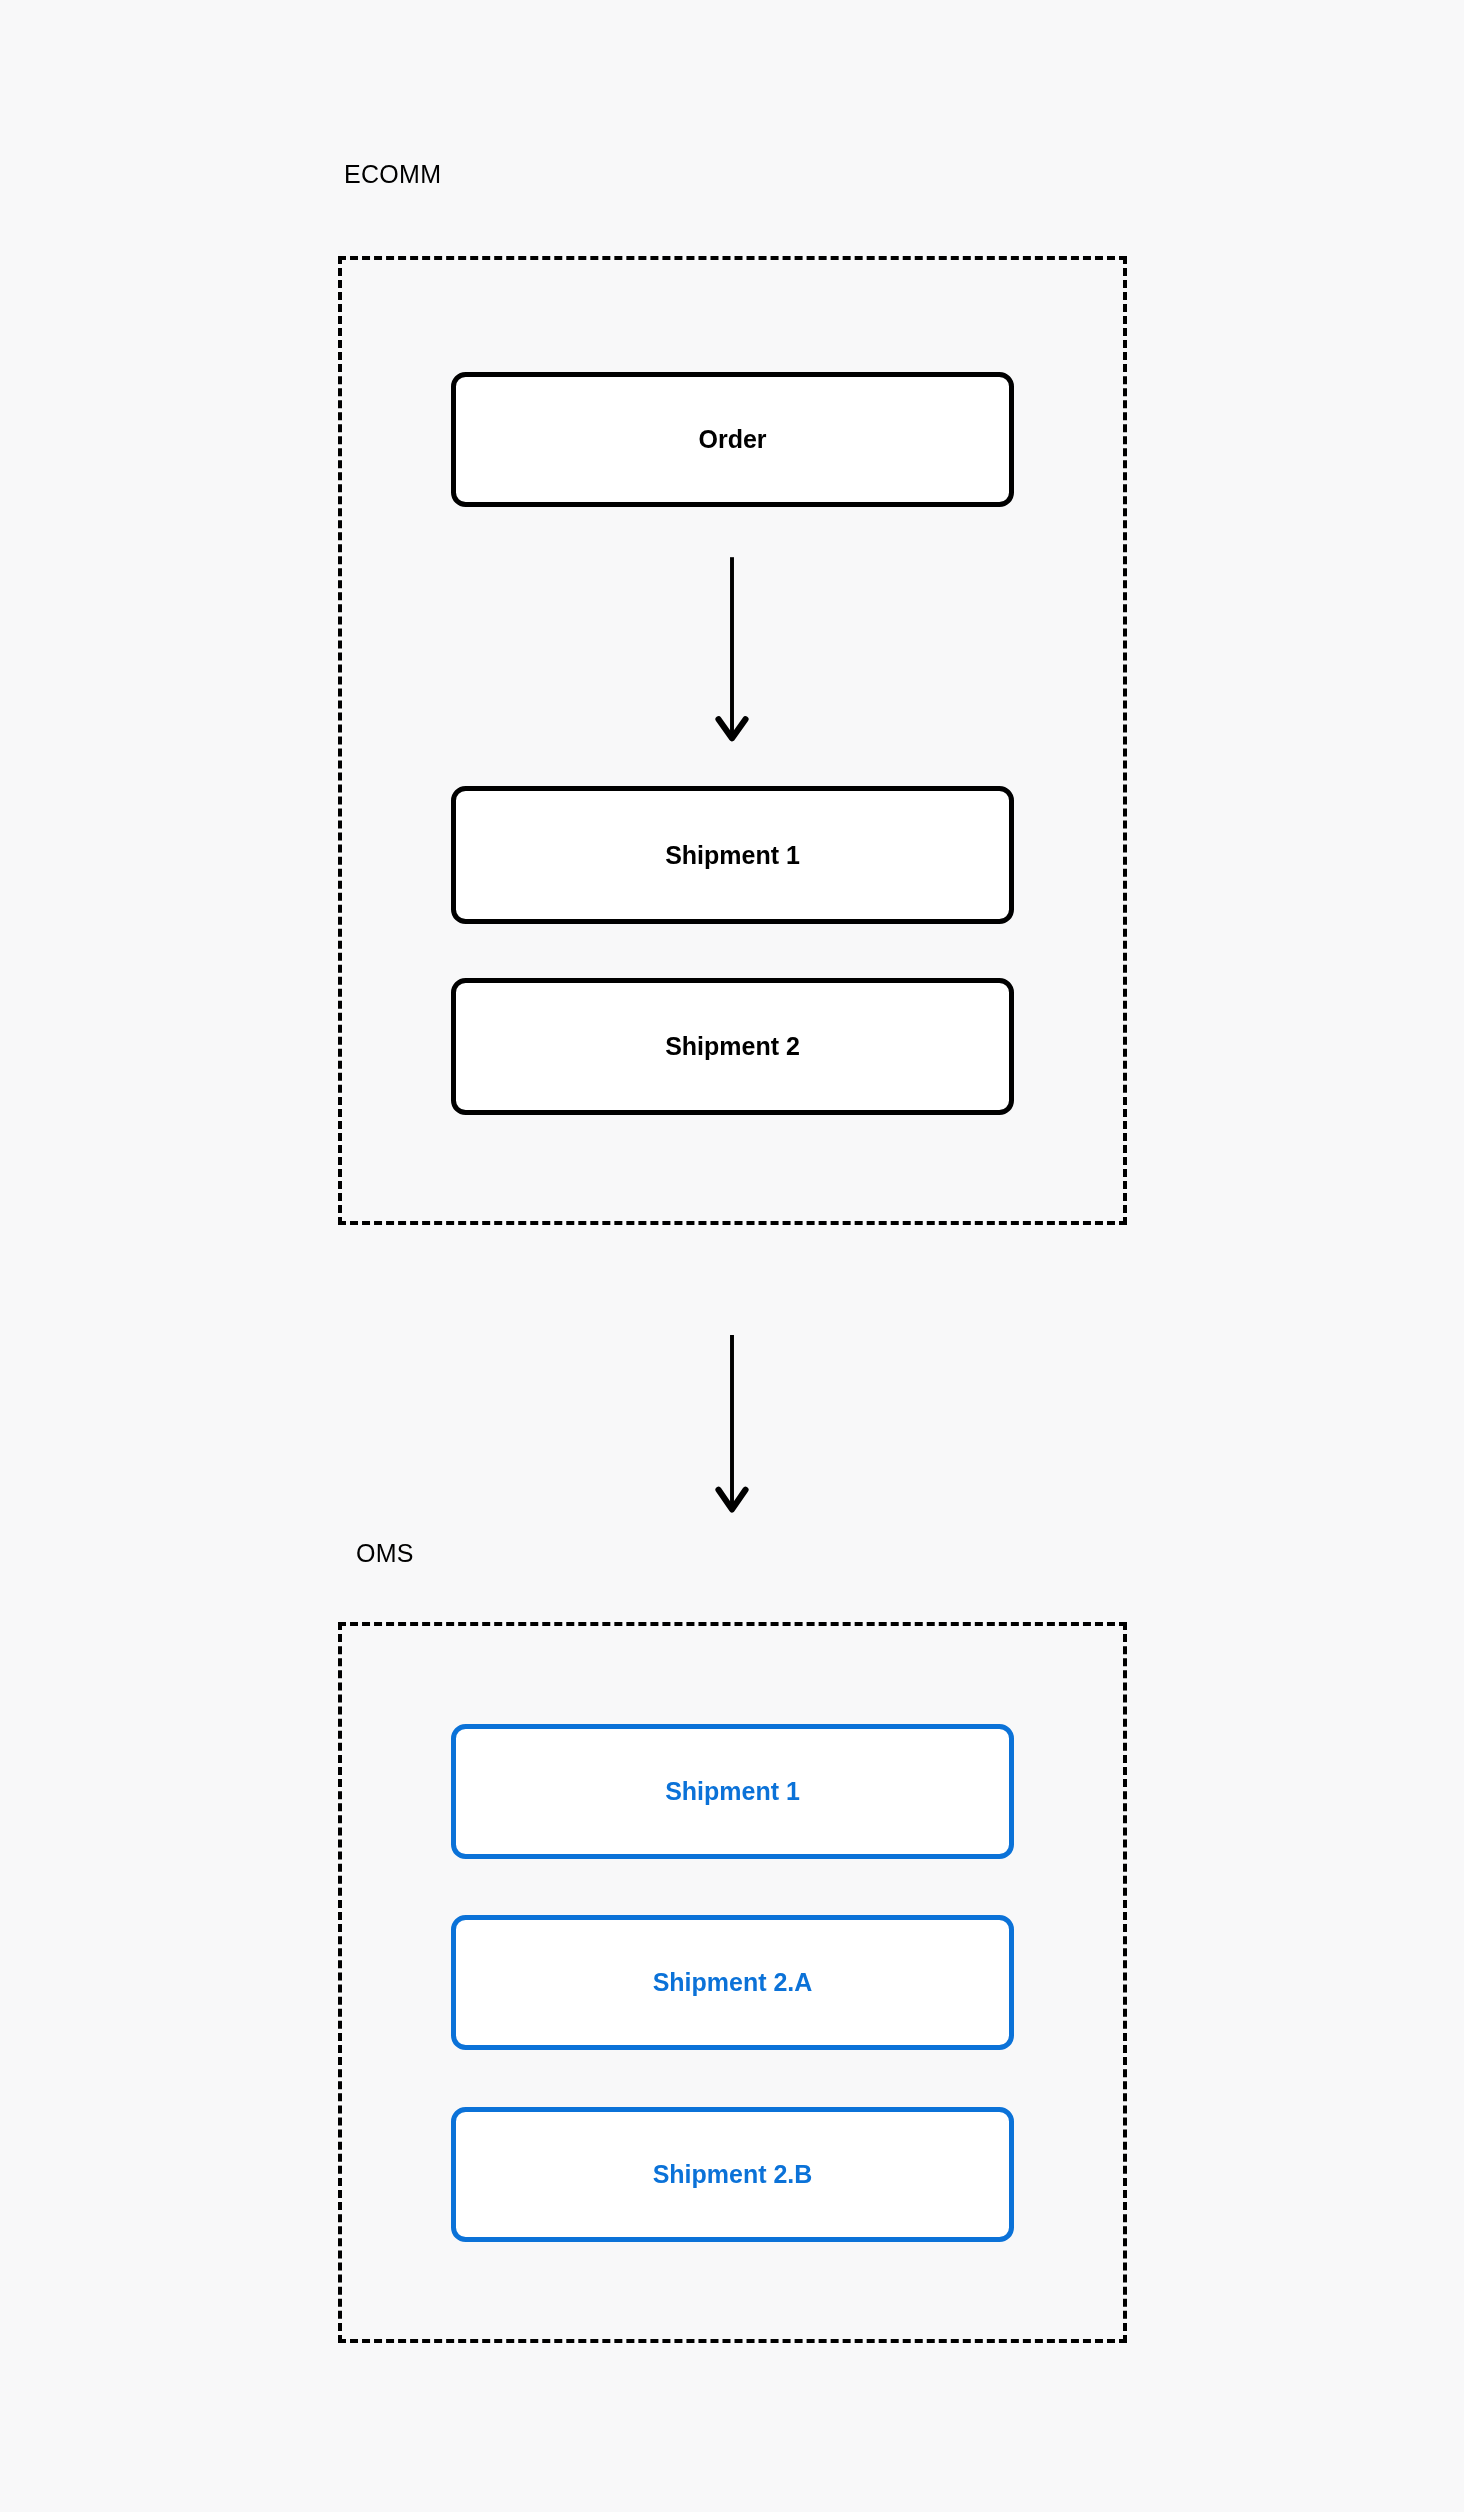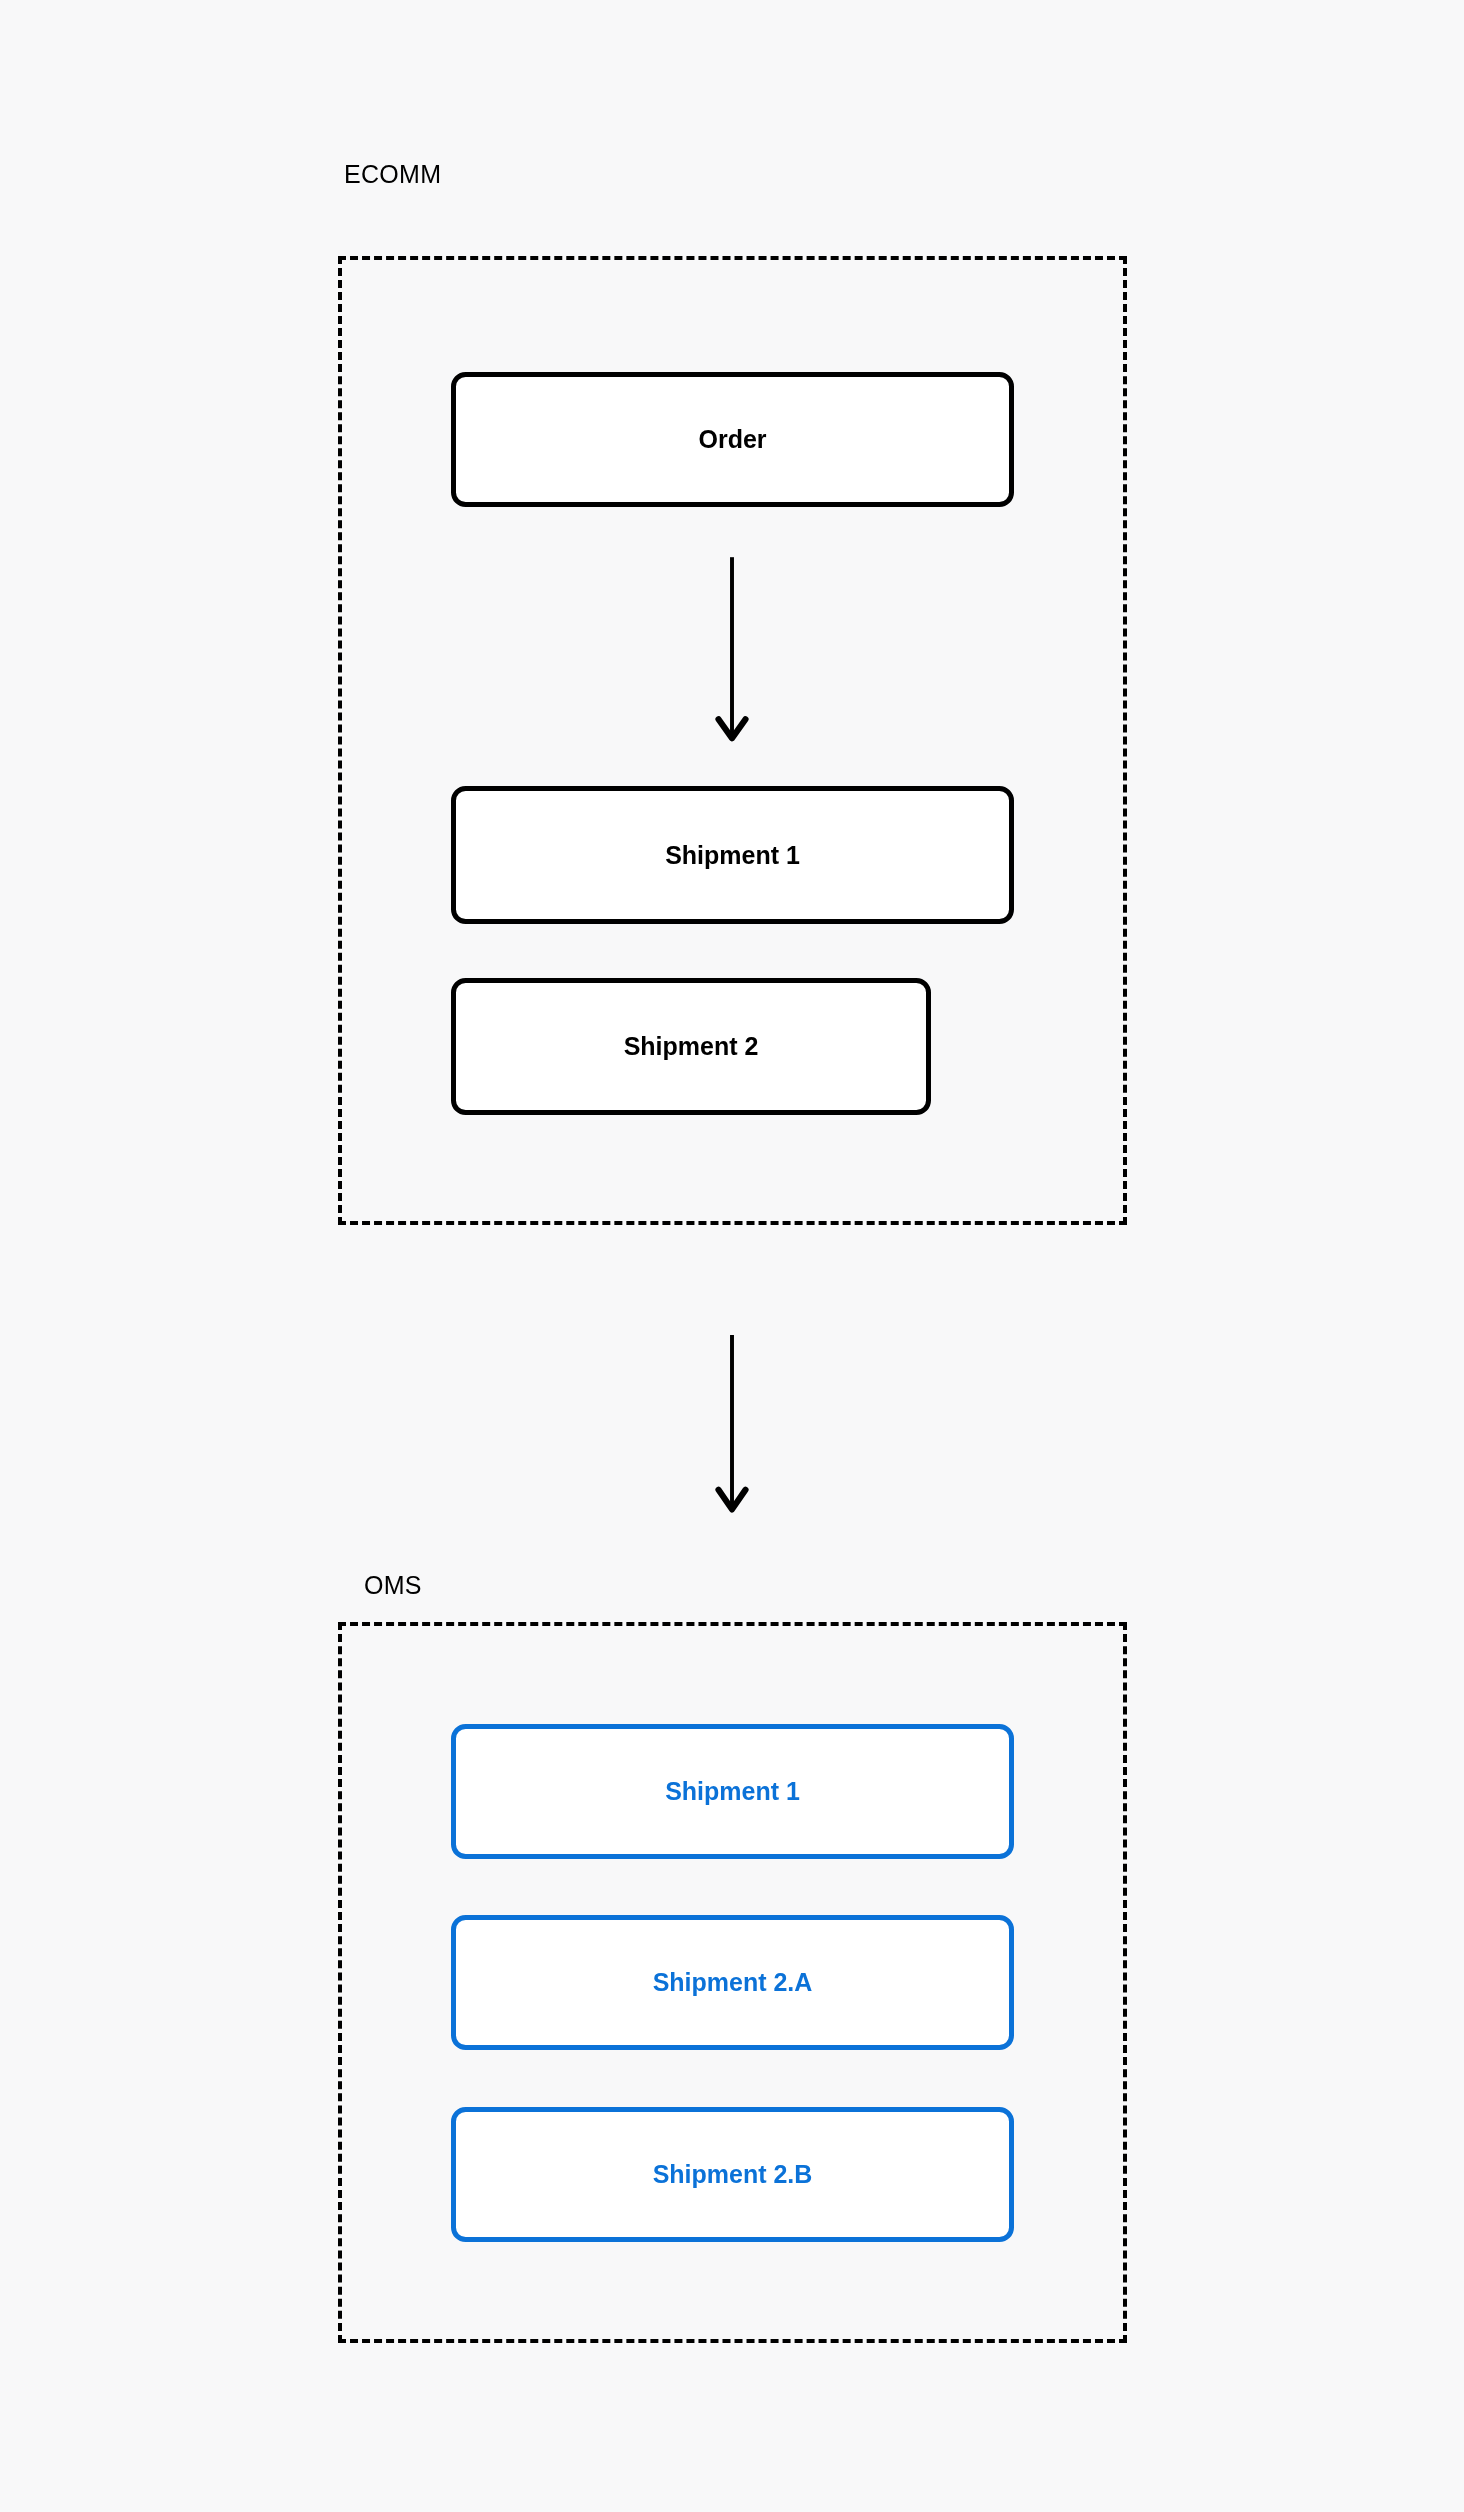--- a/index.html
+++ b/index.html
@@ -98,32 +98,32 @@
     <svg width="36" height="186" viewBox="0 0 64 330" xmlns="http://www.w3.org/2000/svg">
       <line x1="32" y1="0" x2="32" y2="318" stroke="#000000" stroke-width="7"></line>
       <polyline points="8,288 32,322 56,288" fill="none" stroke="#000000" stroke-width="11" stroke-linecap="round" stroke-linejoin="round"></polyline>
     </svg>
   </div>
 
   <div class="node black" style="left:451px; top:786px; width:563px; height:138px;">
     <span class="node-label">Shipment 1</span>
   </div>
 
-  <div class="node black" style="left:451px; top:978px; width:480px; height:137px;">
+  <div class="node black" style="left:451px; top:978px; width:563px; height:137px;">
     <span class="node-label">Shipment 2</span>
   </div>
 
   <div class="arrow" style="left:714px; top:1335px;">
     <svg width="36" height="180" viewBox="0 0 64 320" xmlns="http://www.w3.org/2000/svg">
       <line x1="32" y1="0" x2="32" y2="306" stroke="#000000" stroke-width="7"></line>
       <polyline points="8,275 32,310 56,275" fill="none" stroke="#000000" stroke-width="11" stroke-linecap="round" stroke-linejoin="round"></polyline>
     </svg>
   </div>
 
-  <div class="group-label" style="left:364px; top:1541px;margin-top:32px;">OMS</div>
+  <div class="group-label" style="left:356px; top:1541px;">OMS</div>
 
   <div class="dashed-group" style="left:338px; top:1622px; width:789px; height:721px;"></div>
 
   <div class="node blue" style="left:451px; top:1724px; width:563px; height:135px;">
     <span class="node-label">Shipment 1</span>
   </div>
 
   <div class="node blue" style="left:451px; top:1915px; width:563px; height:135px;">
     <span class="node-label">Shipment 2.A</span>
   </div>

